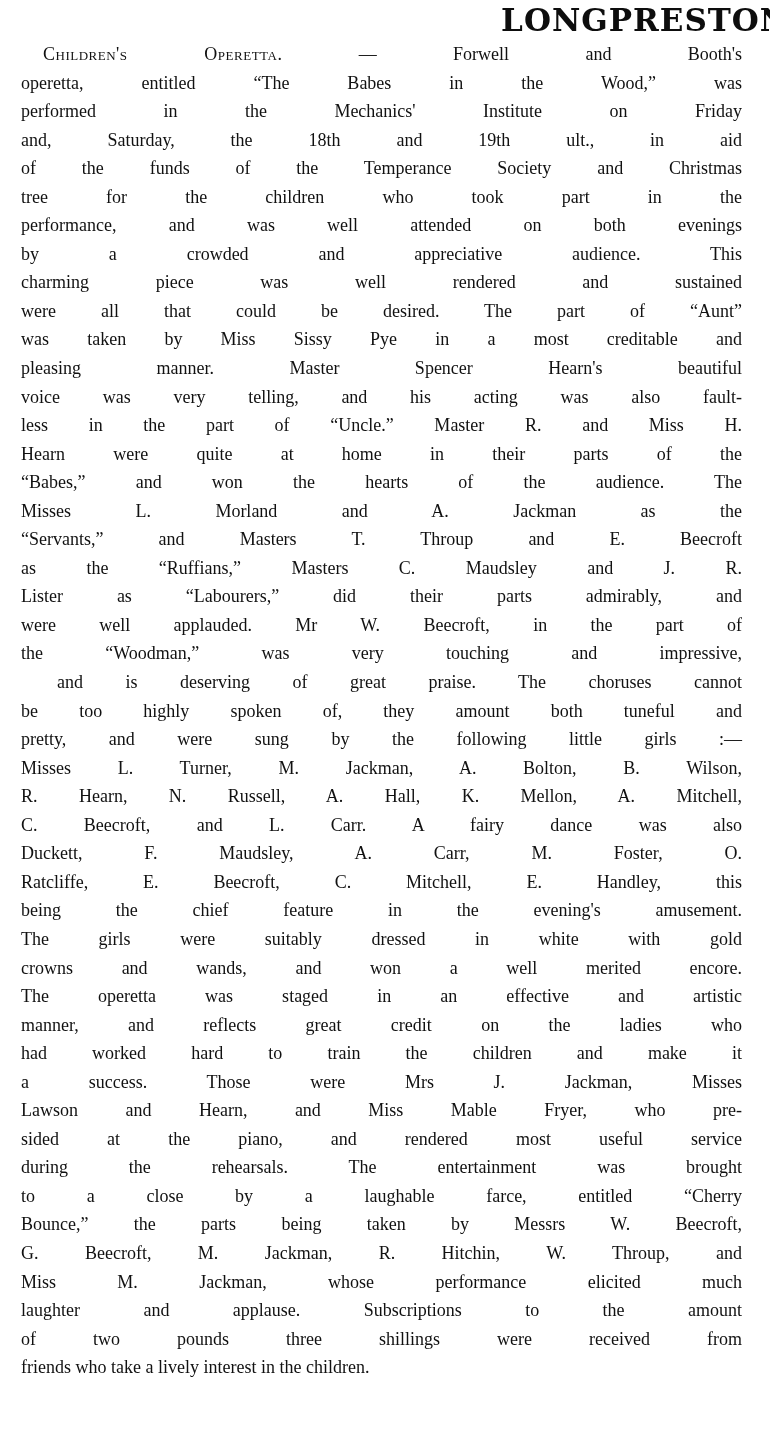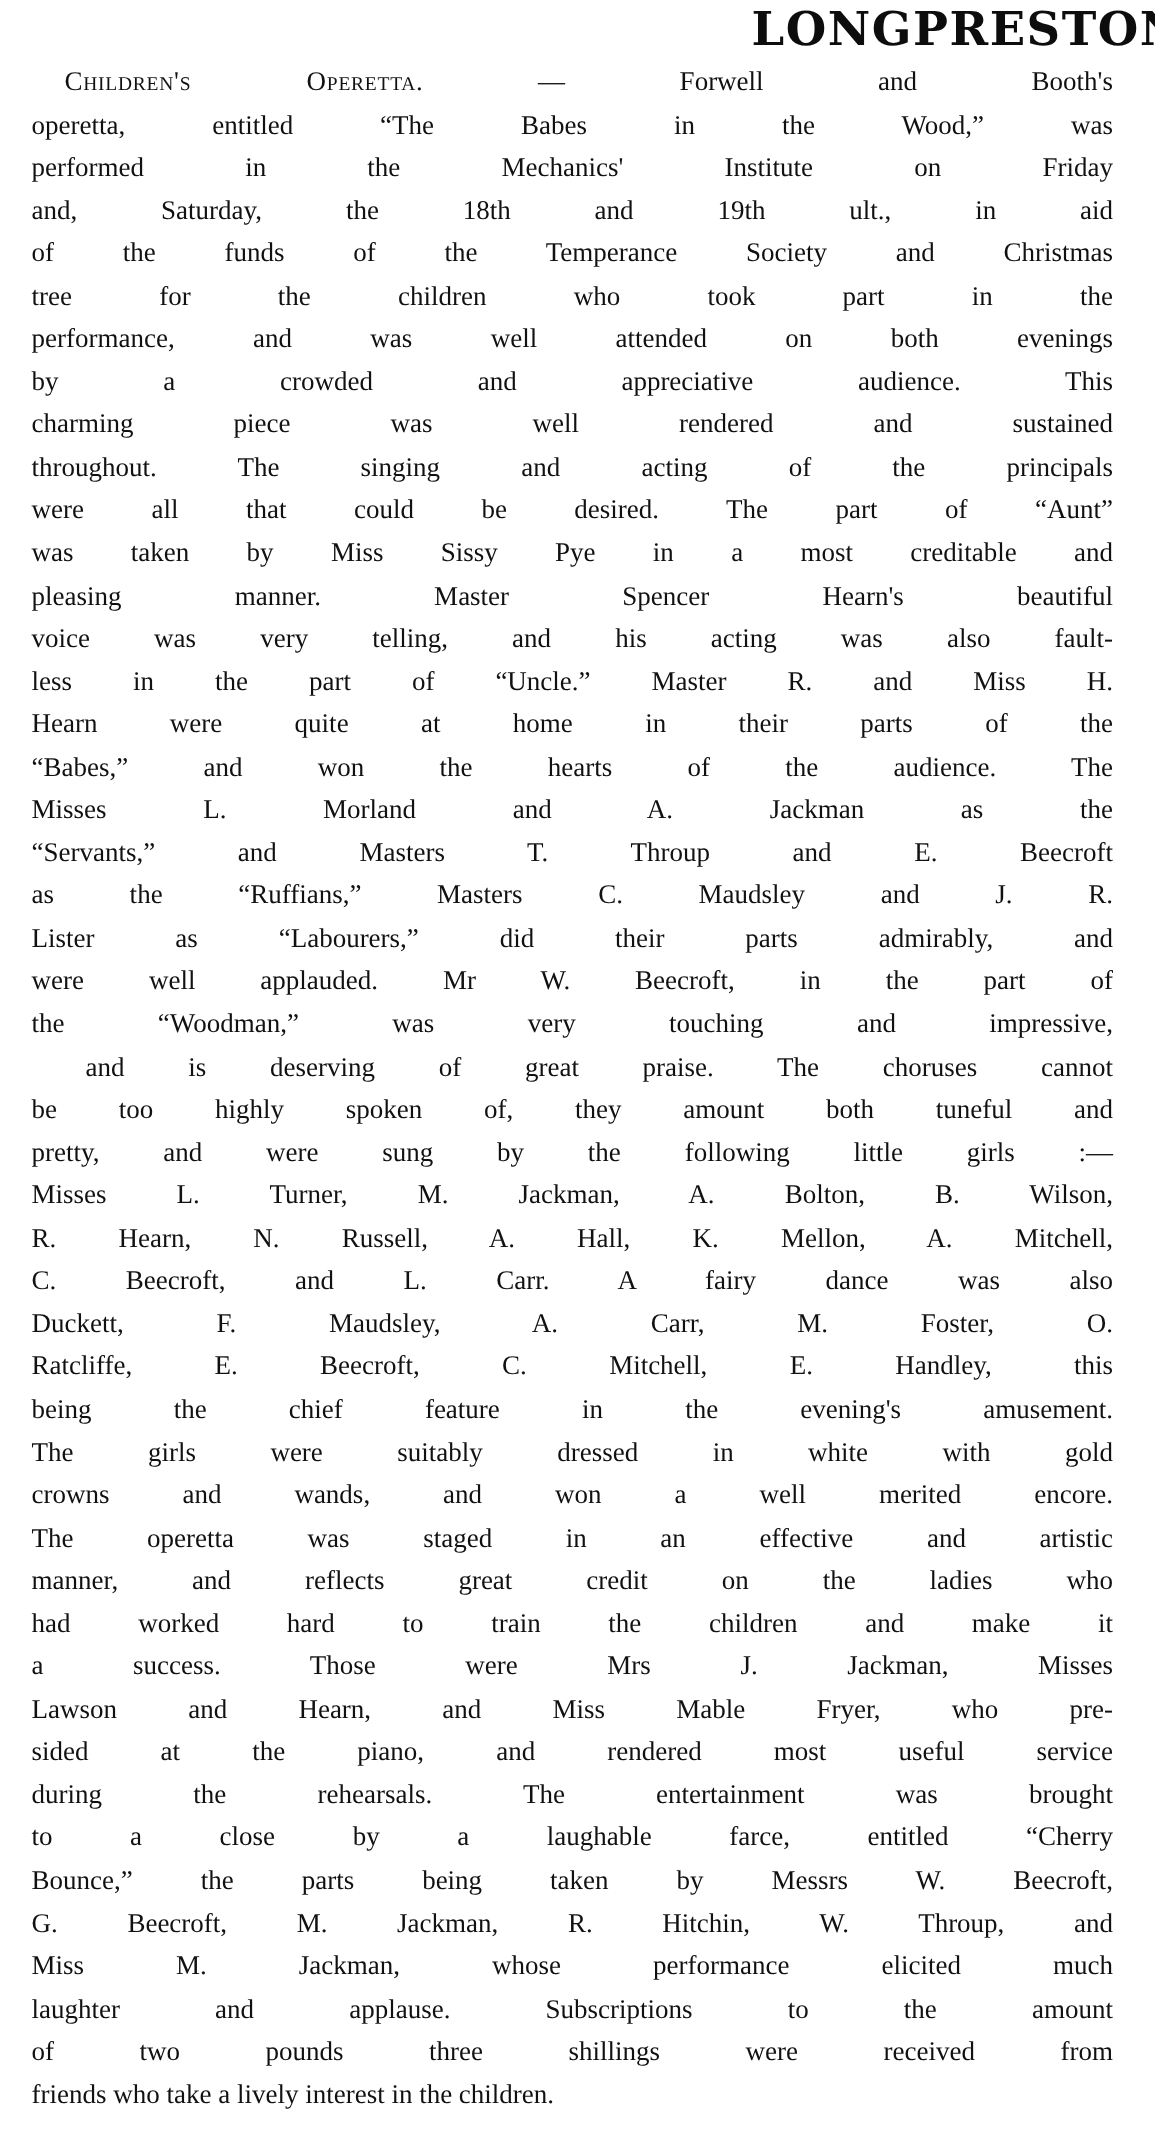--- a/index.html
+++ b/index.html
@@ -74,21 +74,20 @@
   <div class="body-text">
     <div class="line first" style="white-space: normal;"><span class="smallcaps">Children's Operetta.</span> <span>— Forwell and Booth's</span></div>
     <div class="line" style="white-space: normal;">operetta, entitled “The Babes in the Wood,” was</div>
     <div class="line" style="white-space: normal;">performed in the Mechanics' Institute on Friday</div>
     <div class="line" style="white-space: normal;">and, Saturday, the 18th and 19th ult., in aid</div>
     <div class="line" style="white-space: normal;">of the funds of the Temperance Society and Christmas</div>
     <div class="line" style="white-space: normal;">tree for the children who took part in the</div>
     <div class="line" style="white-space: normal;">performance, and was well attended on both evenings</div>
     <div class="line" style="white-space: normal;">by a crowded and appreciative audience. This</div>
     <div class="line" style="white-space: normal;">charming piece was well rendered and sustained</div>
-    <div class="line" style="white-space: normal;">throughout. The singing and acting of the principals</div>
     <div class="line" style="white-space: normal;">were all that could be desired. The part of “Aunt”</div>
     <div class="line" style="white-space: normal;">was taken by Miss Sissy Pye in a most creditable and</div>
     <div class="line" style="white-space: normal;">pleasing manner. Master Spencer Hearn's beautiful</div>
     <div class="line" style="white-space: normal;">voice was very telling, and his acting was also fault-</div>
     <div class="line" style="white-space: normal;">less in the part of “Uncle.” Master R. and Miss H.</div>
     <div class="line" style="white-space: normal;">Hearn were quite at home in their parts of the</div>
     <div class="line" style="white-space: normal;">“Babes,” and won the hearts of the audience. The</div>
     <div class="line" style="white-space: normal;">Misses L. Morland and A. Jackman as the</div>
     <div class="line" style="white-space: normal;">“Servants,” and Masters T. Throup and E. Beecroft</div>
     <div class="line" style="white-space: normal;">as the “Ruffians,” Masters C. Maudsley and J. R.</div>

